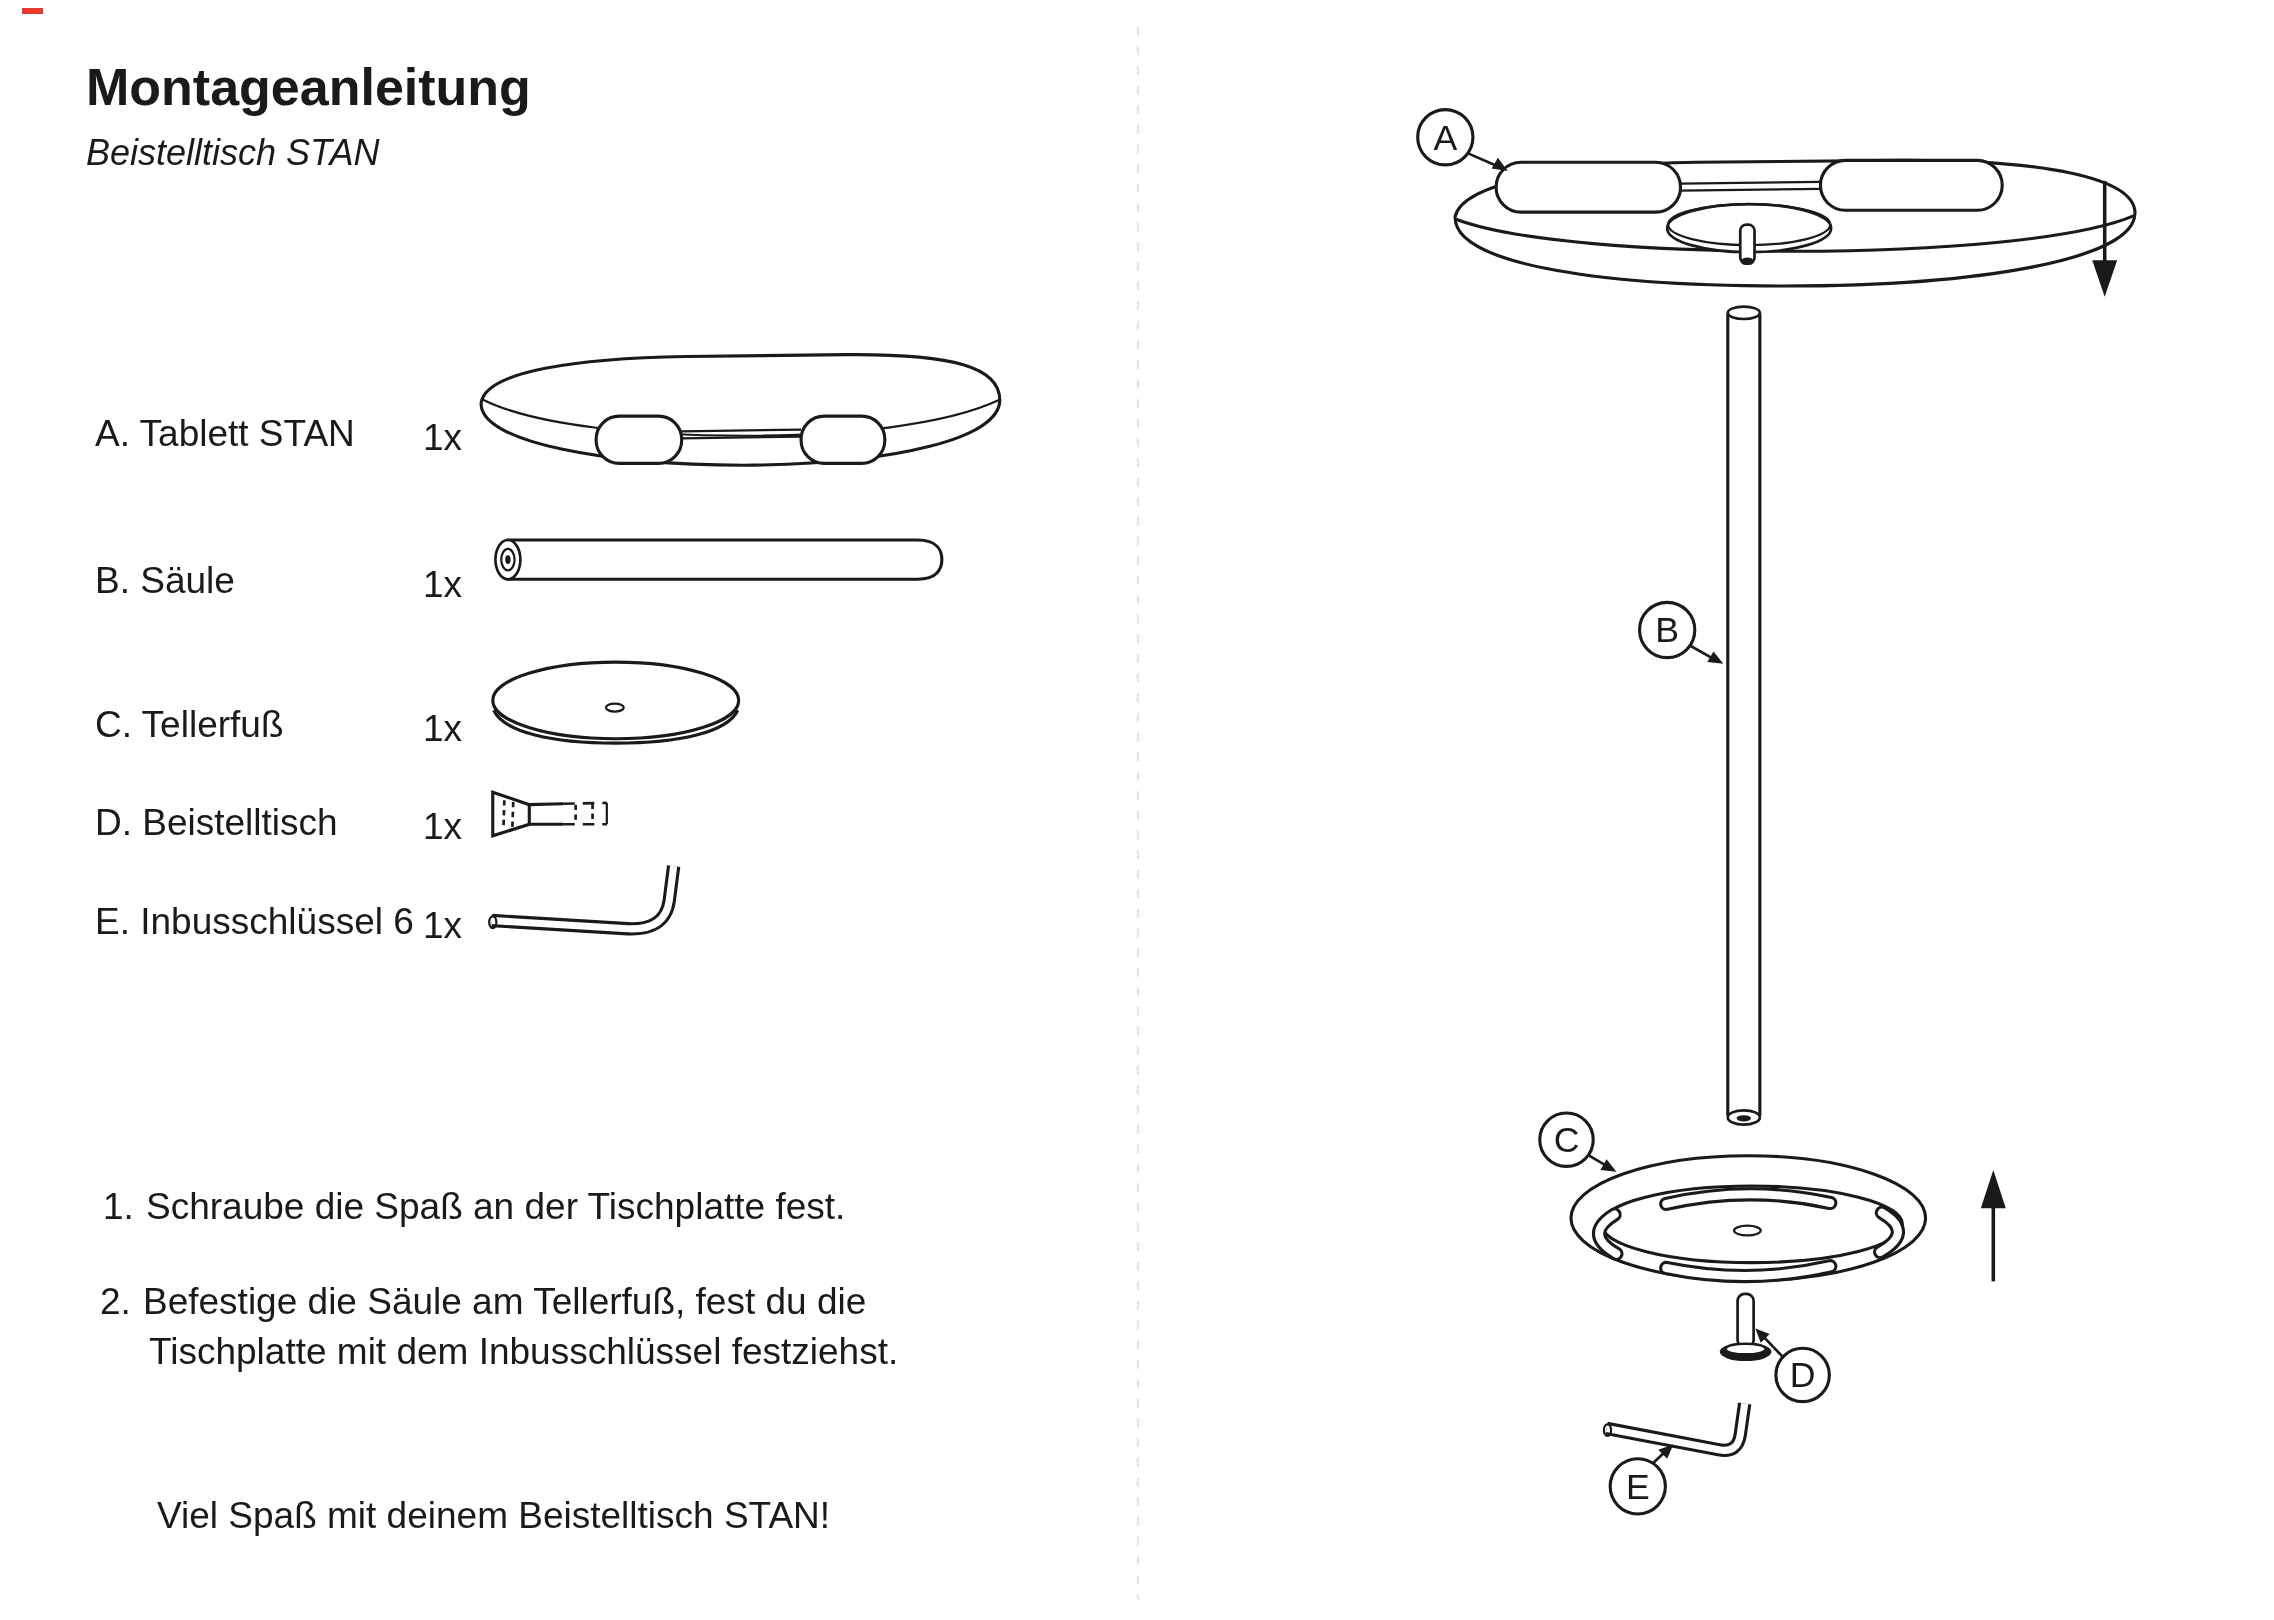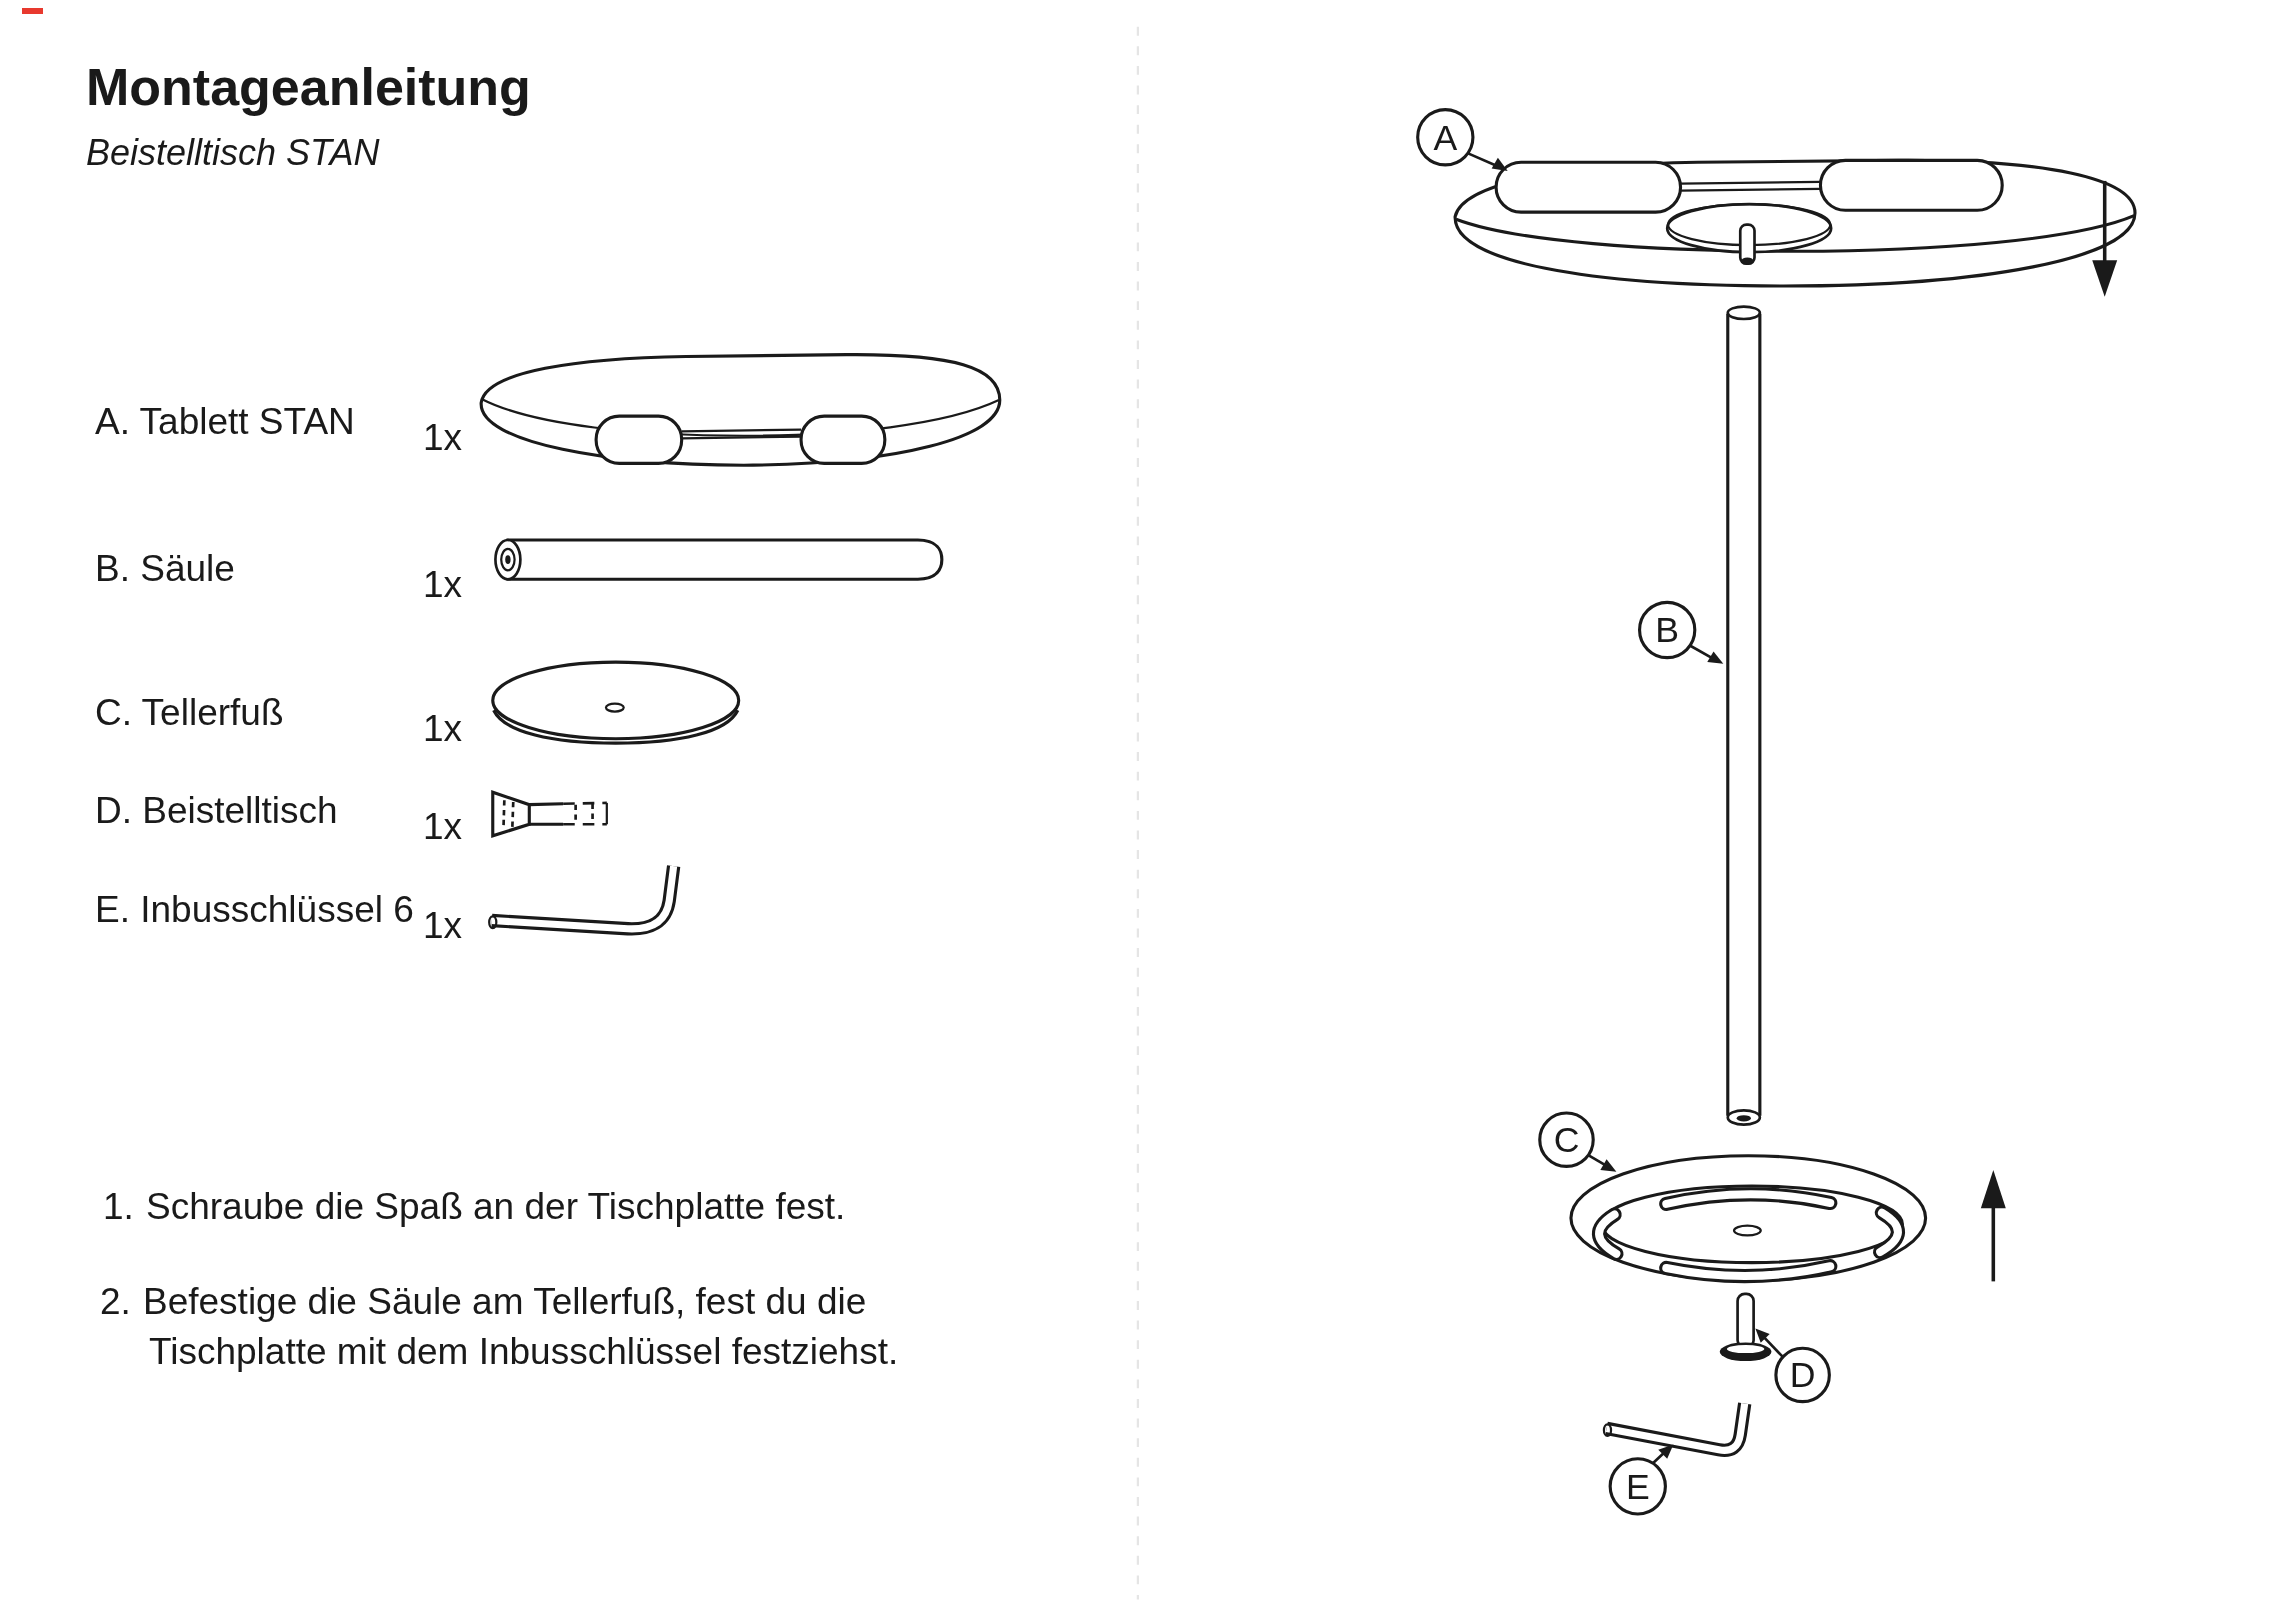--- a/index.html
+++ b/index.html
@@ -15,21 +15,21 @@
     background:var(--paper);
     font-family:"Liberation Sans", sans-serif;
     color:var(--ink);
     overflow:hidden;
   }
   .abs{position:absolute;}
   #red-mark{left:22px;top:8px;width:21.4px;height:6.2px;background:var(--red);}
   .title-line1{left:86px;top:57px;font-size:52px;font-weight:bold;letter-spacing:0px;}
   .title-line2{left:86px;top:132px;font-size:36px;font-style:italic;font-weight:500;}
   .part-row{left:95px;width:945px;height:46px;font-size:37px;}
-  .part-label{position:absolute;left:0;top:0;white-space:nowrap;}
+  .part-label{position:absolute;left:0;top:12px;white-space:nowrap;}
   .part-count{position:absolute;left:328px;top:0;margin-top:16px;}
   .instr{font-size:37px;line-height:50px;}
   .instr .num{position:absolute;left:0;top:0;}
   .instr .txt{position:absolute;left:43px;top:0;white-space:nowrap;}
   .instr .txt2{position:absolute;left:49px;top:50px;white-space:nowrap;}
   #instr-1{left:103px;top:1182px;}
   #instr-2{left:100px;top:1277px;}
   #footer-line{left:157px;top:1495px;font-size:37px;white-space:nowrap;}
   svg#artwork{position:absolute;left:0;top:0;}
   
@@ -83,20 +83,21 @@
   <div id="instr-1" class="abs instr">
     <span class="num">1.</span>
     <span class="txt">Schraube die Spaß an der Tischplatte fest.</span>
   </div>
   <div id="instr-2" class="abs instr">
     <span class="num">2.</span>
     <span class="txt">Befestige die Säule am Tellerfuß, fest du die</span>
     <span class="txt2">Tischplatte mit dem Inbusschlüssel festziehst.</span>
   </div>
 
+  <div id="footer-line" class="abs">Viel Spaß mit deinem Beistelltisch STAN!</div>
 
   <svg id="artwork" width="2274" height="1620" viewBox="0 0 2552 1818">
 
     <path class="divider" d="M 1277 30 L 1277 1795"></path>
 
     <g>
       <path class="fw" d="M 540 452 C 545 416 650 402 770 400 L 950 398 C 1070 397 1122 412 1122 449 C 1122 492 1005 520 845 522 C 685 523 537 497 540 452 Z"></path>
       <path class="ln2" d="M 541 448 C 600 478 720 489 835 489 C 950 489 1062 477 1121 449"></path>
       <rect class="fw" x="669" y="467" width="96" height="53" rx="26" ry="26"></rect>
       <rect class="fw" x="899" y="467" width="94" height="53" rx="26" ry="26"></rect>

